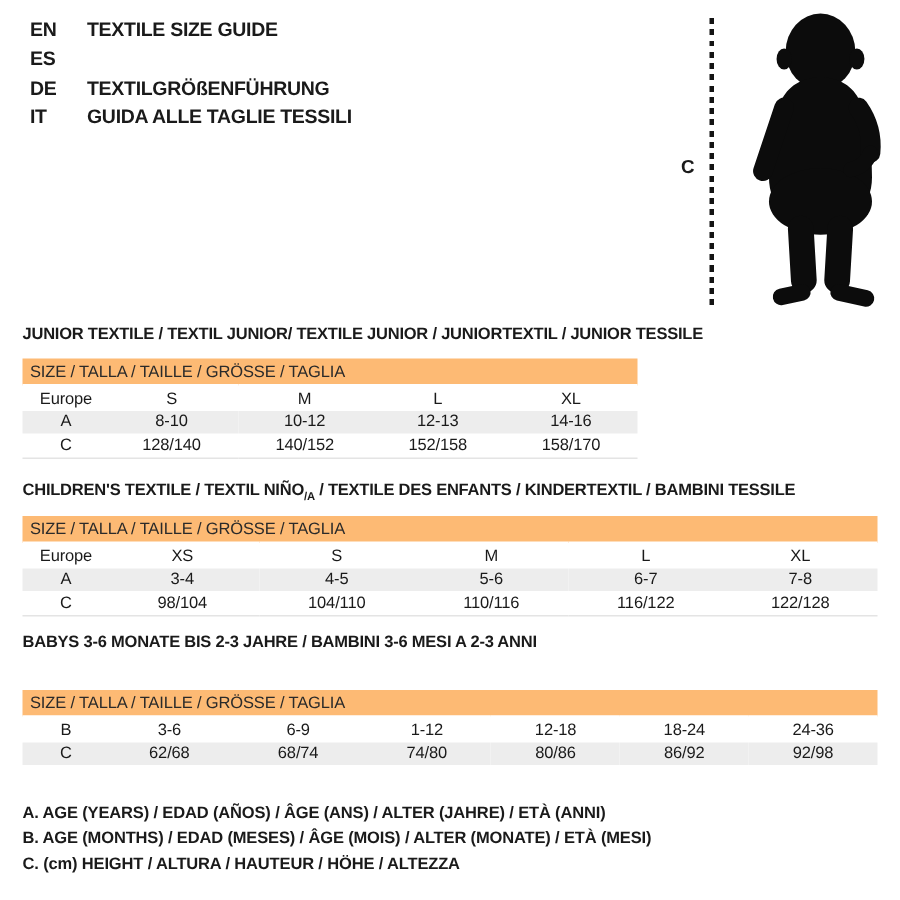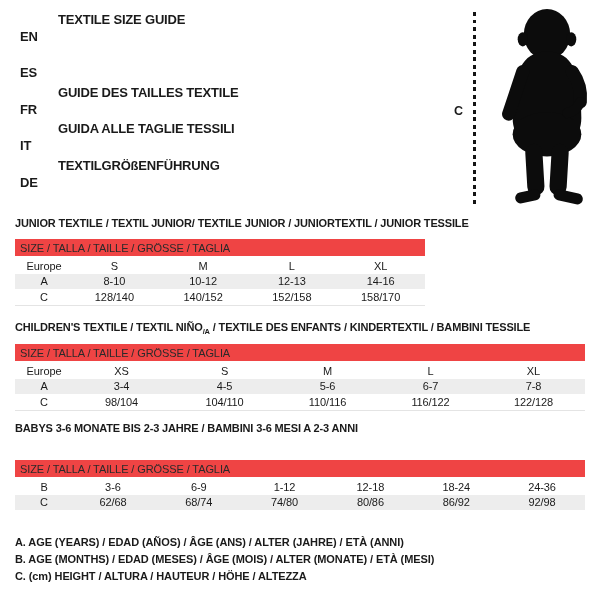--- a/index.html
+++ b/index.html
@@ -4,42 +4,42 @@
 <style>
   html,body{margin:0;padding:0;}
   body{
     width:600px;height:600px;position:relative;overflow:hidden;
     background:#ffffff;color:#1a1a1a;
     font-family:"Liberation Sans", sans-serif;
   }
   
   .langs{position:absolute;left:20px;top:10px;}
   .lang-row{display:flex;font-weight:700;font-size:13px;line-height:19.4px;letter-spacing:-0.2px;}
-  .lang-code{width:38px;flex:0 0 38px;margin-top:17px;}
+  .lang-code{width:38px;flex:0 0 38px;}
   
   .height-line{
     position:absolute;left:473px;top:12px;width:3px;height:193px;
     background:repeating-linear-gradient(to bottom,#141414 0 4px,transparent 4px 7.5px);
   }
   .height-label{position:absolute;left:454px;top:104px;font-weight:700;font-size:12.5px;}
   .baby-svg{position:absolute;left:492px;top:5px;width:112px;height:202px;}
   
   .sec-title{
     position:absolute;left:15px;font-weight:700;font-size:11px;
     letter-spacing:-0.15px;line-height:14.5px;white-space:nowrap;
   }
   .sec-title sub{font-size:7.5px;}
   .t1{top:216px;} .t2{top:320px;} .t3{top:421px;white-space:normal;width:500px;}
   
   table.size-table{
     position:absolute;left:15px;border-collapse:collapse;table-layout:fixed;
     font-size:11px;letter-spacing:-0.1px;
   }
   table.size-table th{
-    background:#ef4444;color:#2a2a2a;font-weight:400;text-align:left;
+    background:#fdba74;color:#2a2a2a;font-weight:400;text-align:left;
     padding:2px 0 2px 5px;height:13px;border-bottom:2px solid #ffffff;
   }
   table.size-table td{
     height:15.5px;padding:0 2px;text-align:center;font-weight:400;white-space:nowrap;
   }
   table.size-table td.lbl{text-align:center;padding-left:5px;}
   table.size-table tr.shaded td{background:#ededed;}
   table.size-table.edge tr:last-child td{border-bottom:1px solid #e4e4e4;}
   #table-junior{top:239px;width:410px;}
   #table-children{top:344px;width:570px;}
@@ -53,30 +53,26 @@
 
 <div class="langs">
   <div class="lang-row">
     <span class="lang-code">EN</span>
     <span class="lang-label">TEXTILE SIZE GUIDE</span>
   </div>
   <div class="lang-row">
     <span class="lang-code">ES</span>
   </div>
   <div class="lang-row">
-    <span class="lang-code">FR</span>
-    <span class="lang-label">GUIDE DES TAILLES TEXTILE</span>
+    <span class="lang-code">DE</span>
+    <span class="lang-label">TEXTILGRÖßENFÜHRUNG</span>
   </div>
   <div class="lang-row">
     <span class="lang-code">IT</span>
     <span class="lang-label">GUIDA ALLE TAGLIE TESSILI</span>
-  </div>
-  <div class="lang-row">
-    <span class="lang-code">DE</span>
-    <span class="lang-label">TEXTILGRÖßENFÜHRUNG</span>
   </div>
 </div>
 
 <div class="height-line"></div>
 <div class="height-label">C</div>
 <svg class="baby-svg" viewBox="0 0 110 200" aria-hidden="true">
   <g fill="#0c0c0c" stroke="none">
     <ellipse cx="54" cy="29" rx="23" ry="25"></ellipse>
     <ellipse cx="30" cy="34" rx="5" ry="7"></ellipse>
     <ellipse cx="78" cy="34" rx="5" ry="7"></ellipse>

